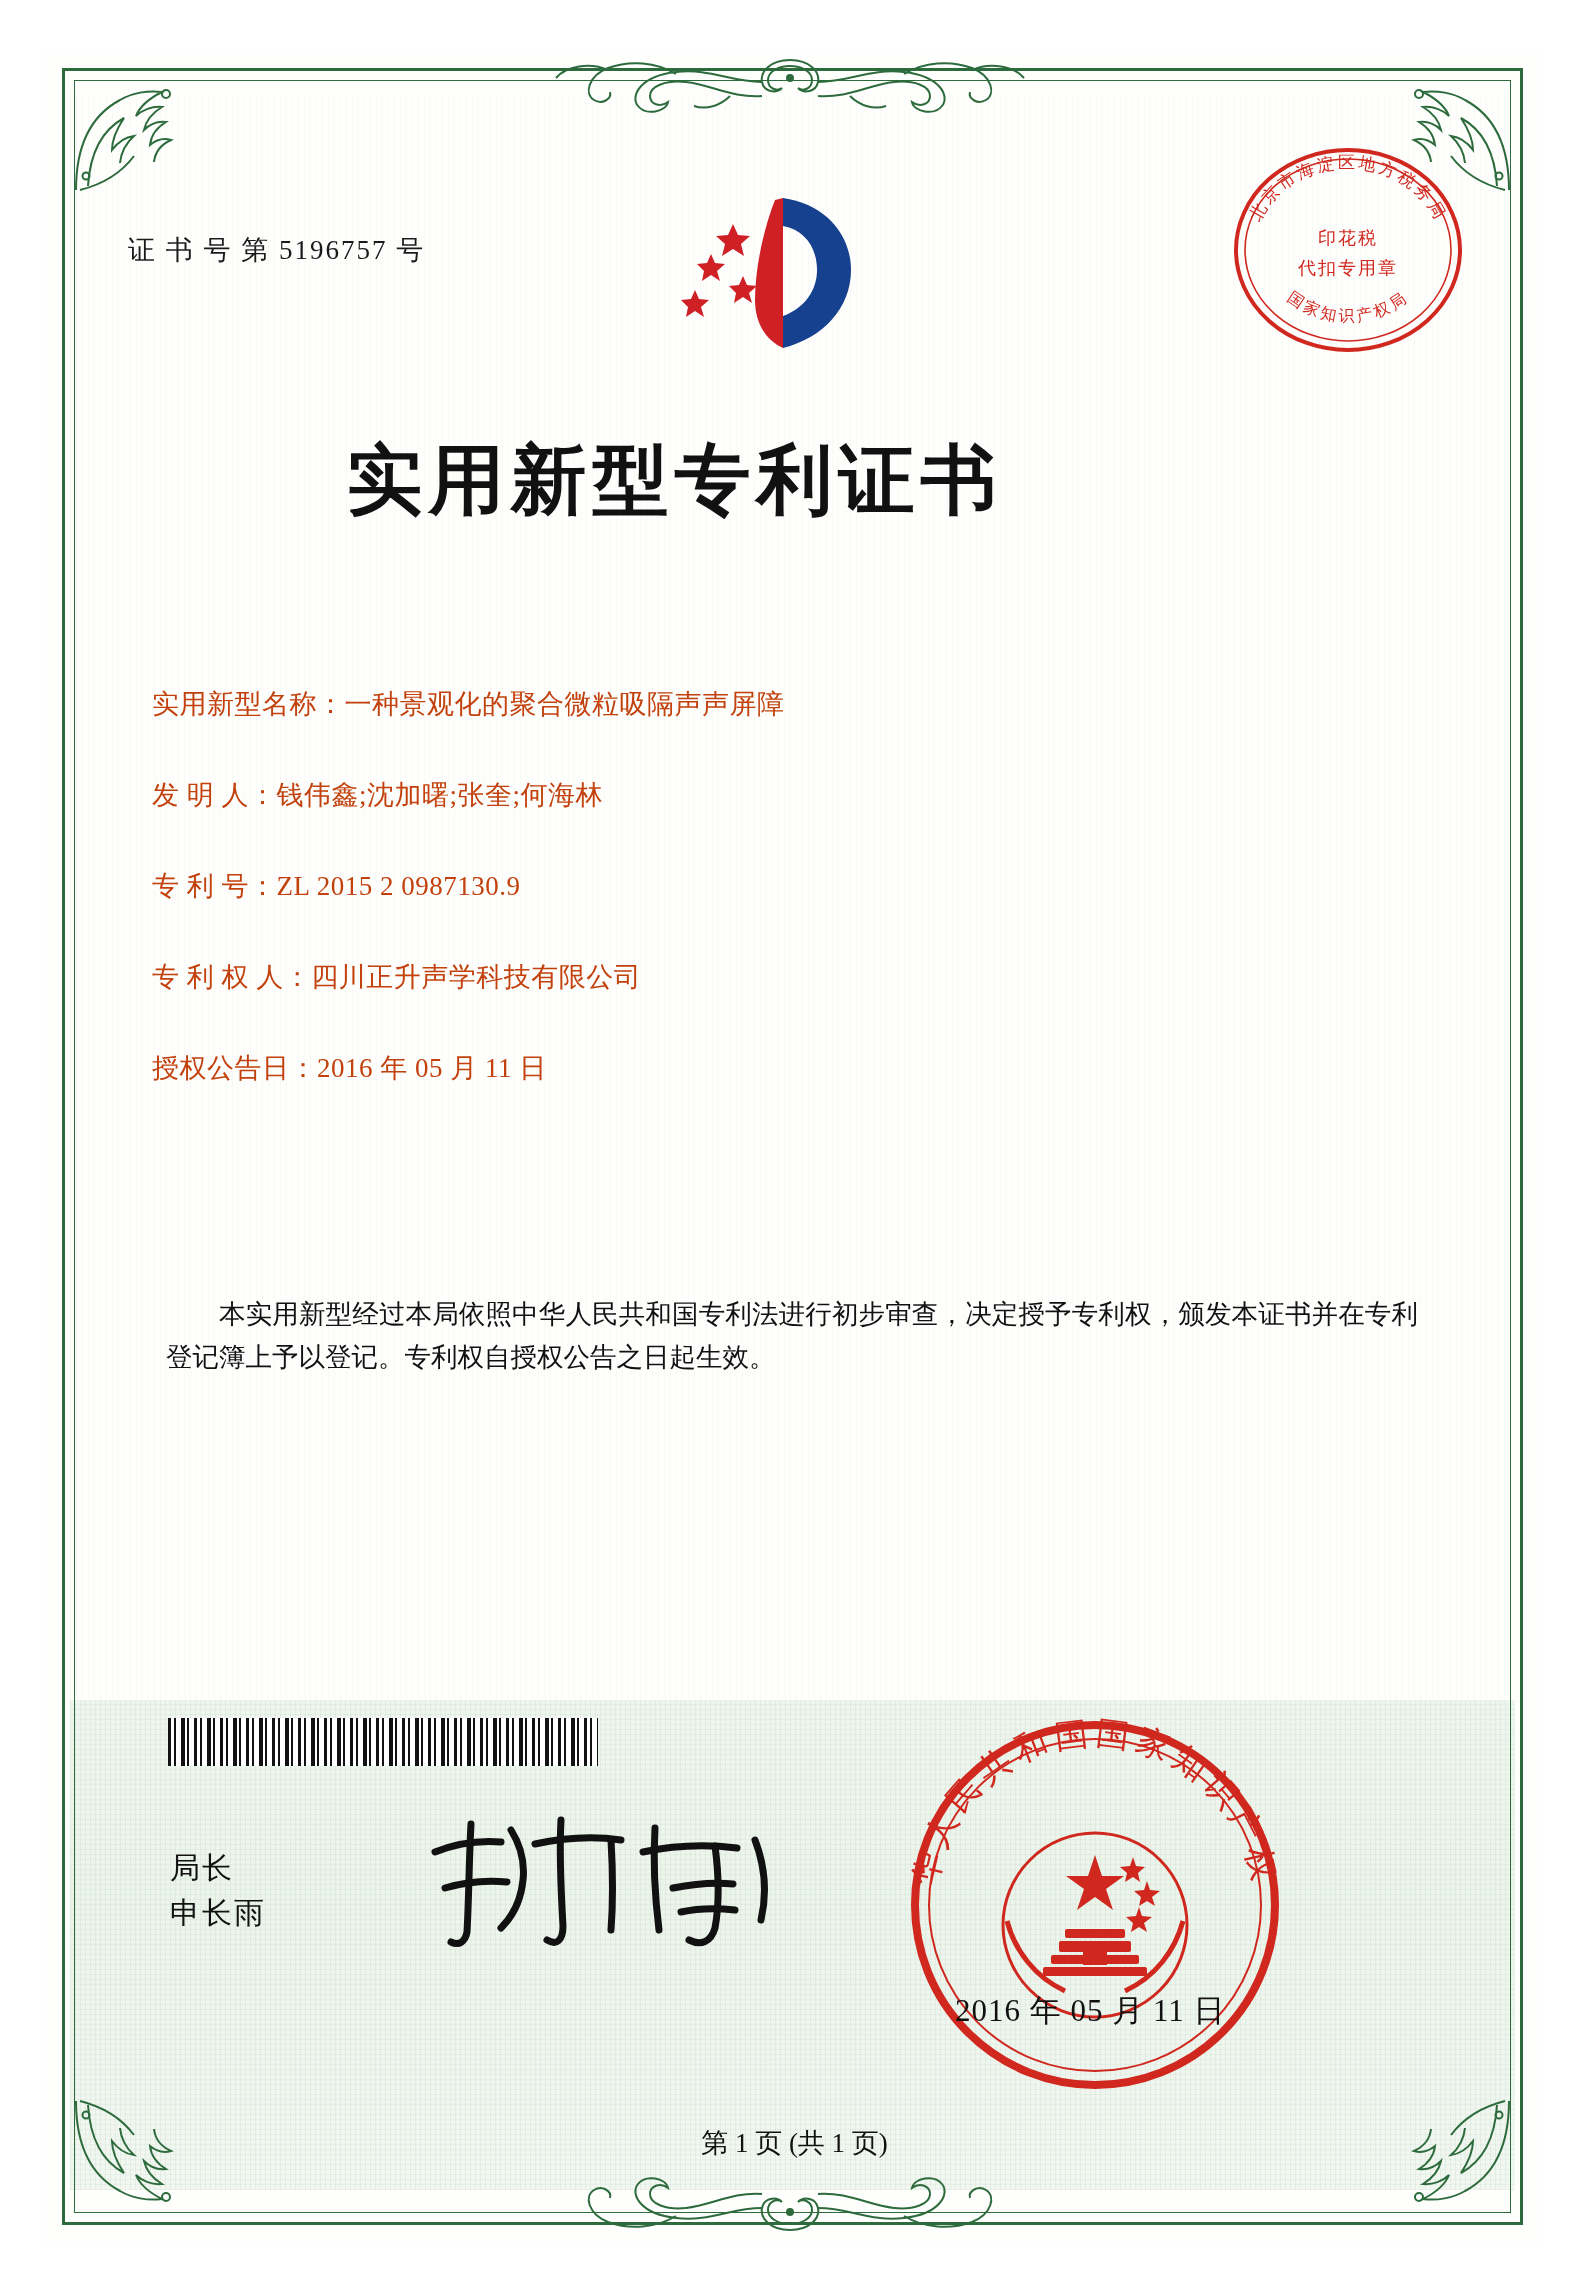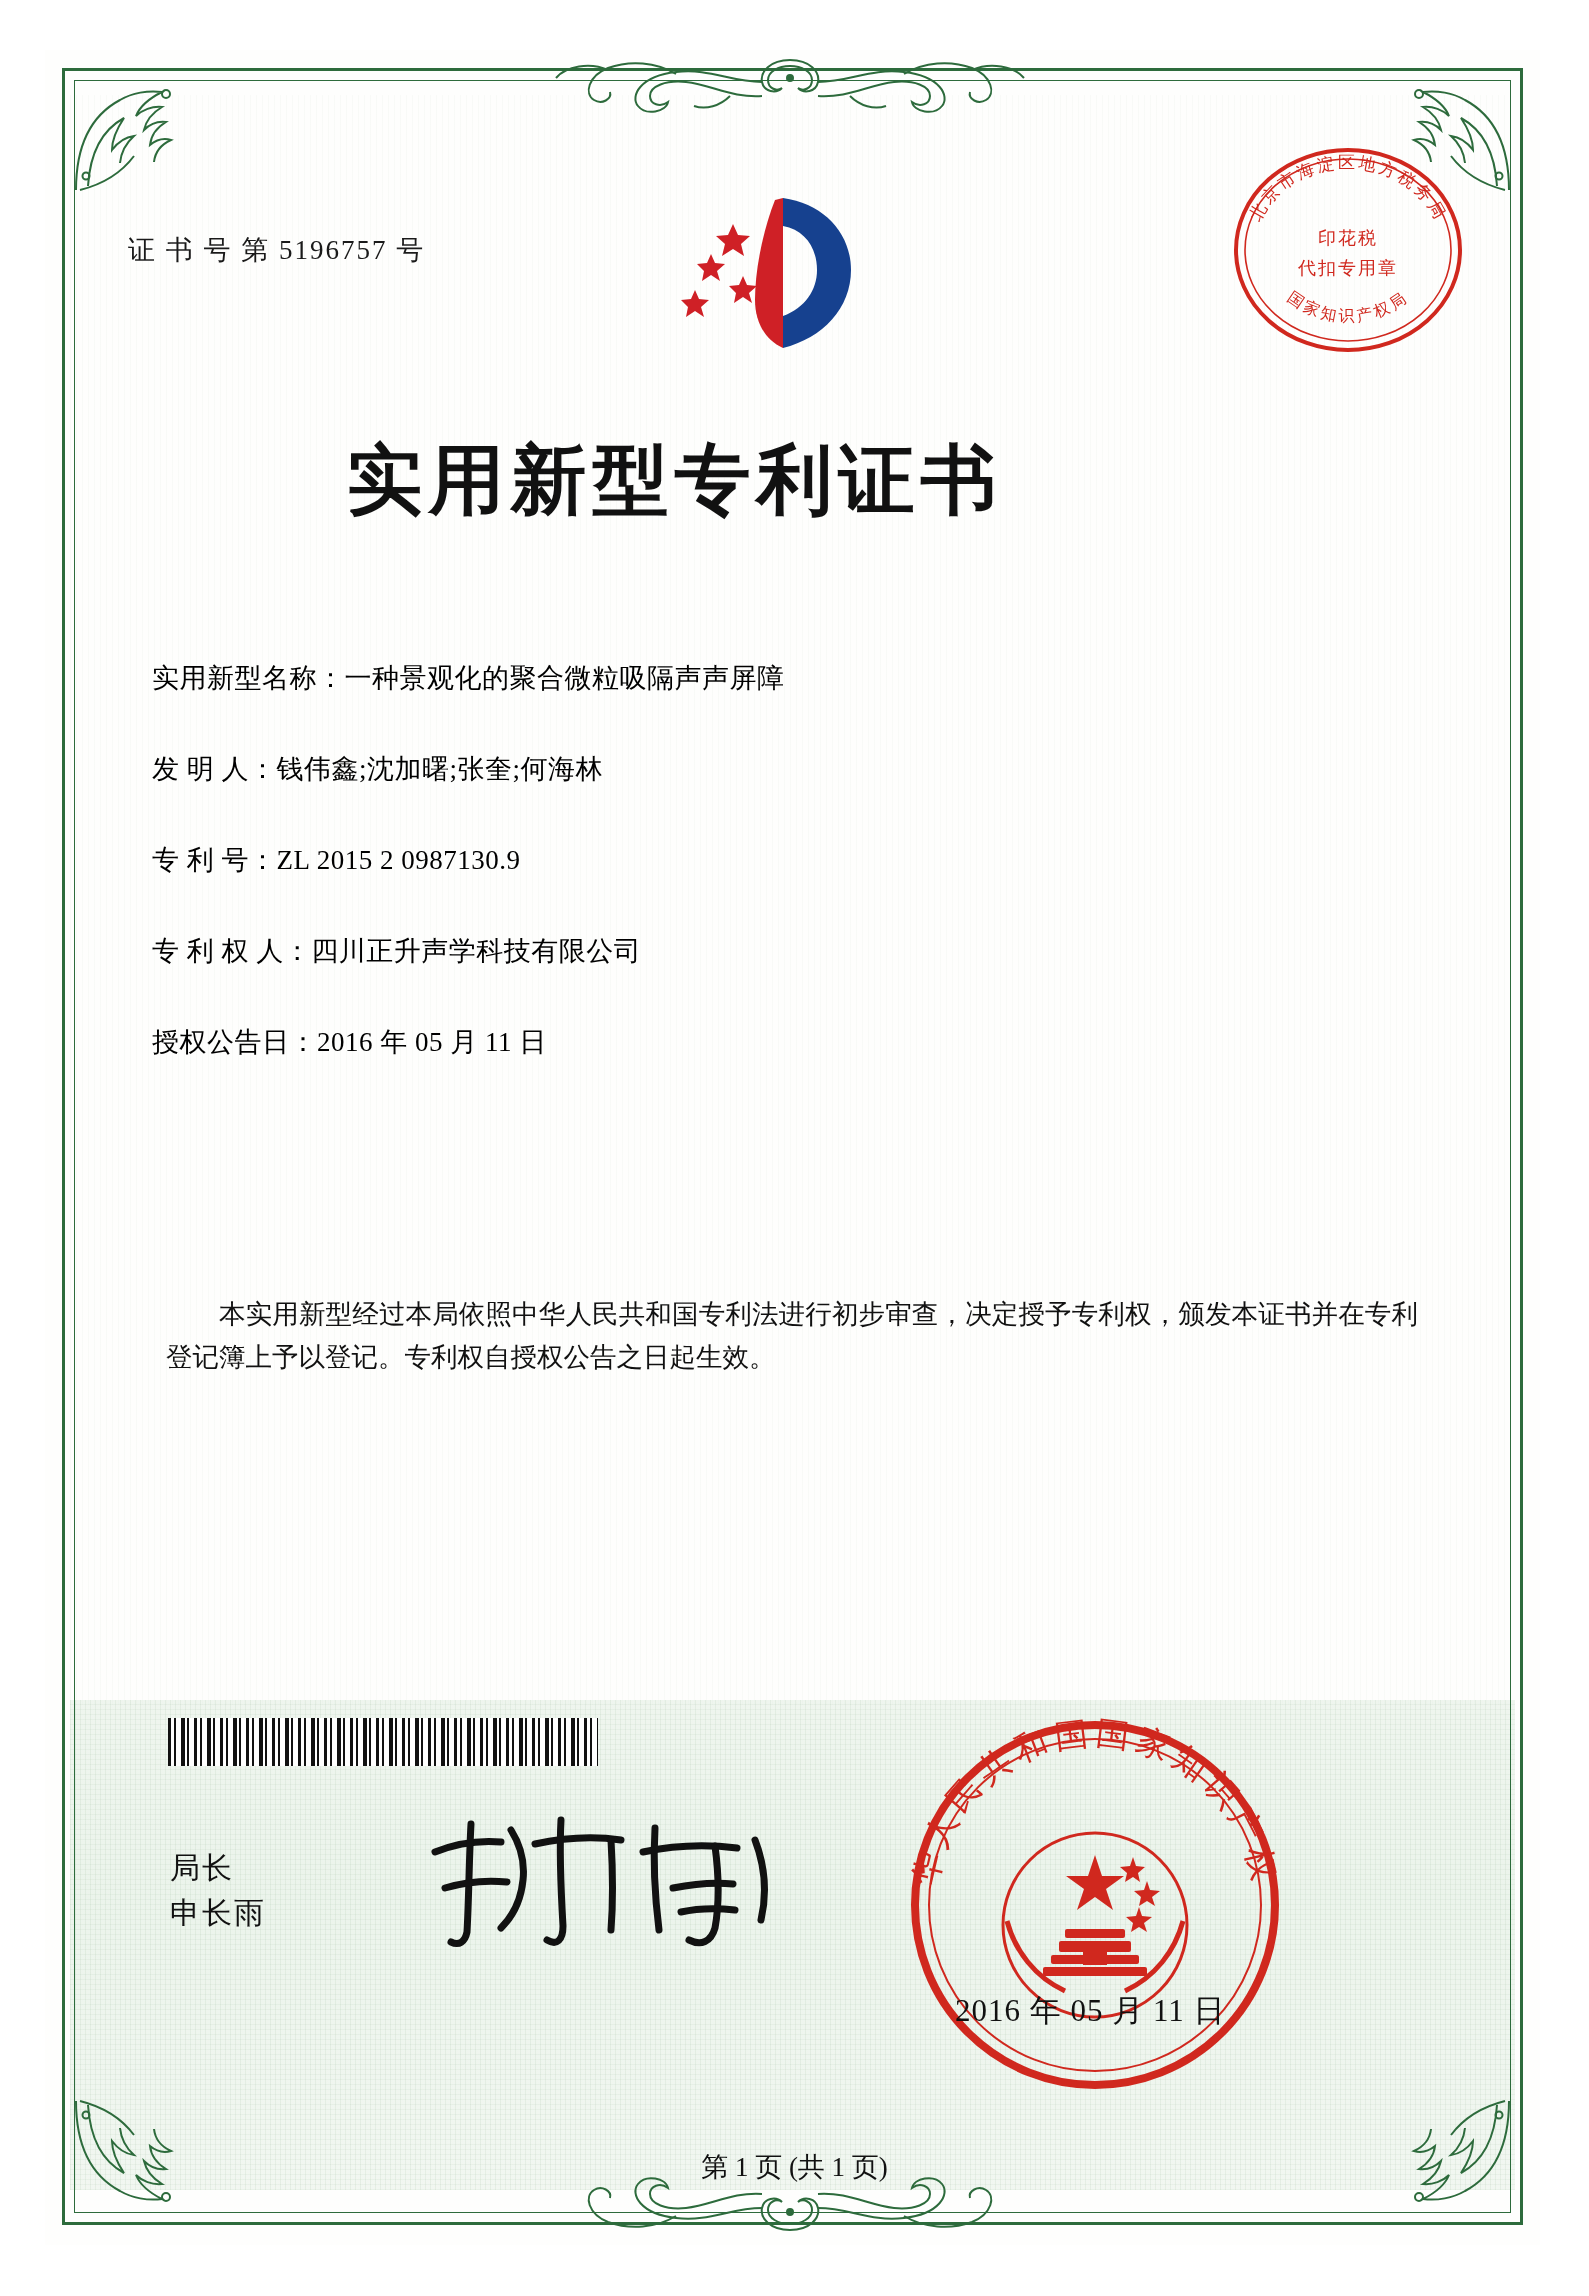--- a/index.html
+++ b/index.html
@@ -130,24 +130,25 @@
   }
 
   
   .fields {
     position: absolute;
     left: 152px; top: 660px;
     width: 1250px;
   }
   .field-row {
     font-size: 27px;
-    color: #000000;
+    color: #c2410c;
     margin-bottom: 55px;
     white-space: nowrap;
     letter-spacing: 0.5px;
+    margin-top: 26px;
   }
   .field-label { display: inline; }
   .field-value { display: inline; }
 
   
   .paras {
     position: absolute;
     left: 150px; top: 1293px;
     width: 1268px;
     font-size: 26.5px;
@@ -206,21 +207,20 @@
     white-space: nowrap;
   }
 
   .page-no {
     position: absolute;
     left: 0; top: 2125px;
     width: 1589px;
     text-align: center;
     font-size: 27px;
     color: #111;
-    margin-top: 24px;
   }
 </style>
 </head>
 <body>
 
 <div id="page">
 
   <div class="paper"></div>
   <div class="top-tint"></div>
   <div class="bottom-tint"></div>

